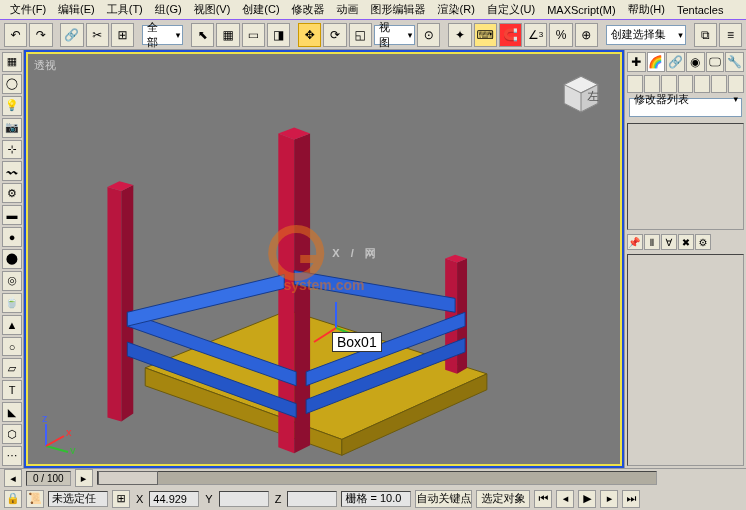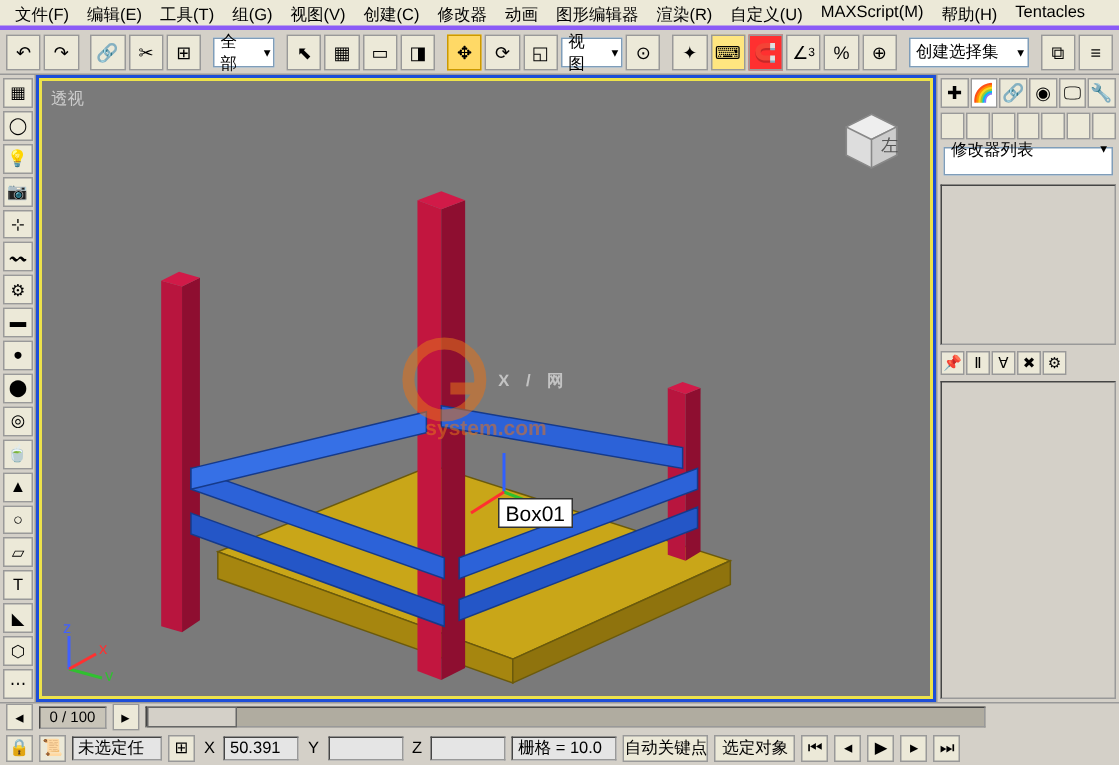--- a/index.html
+++ b/index.html
@@ -1,18 +1,18 @@
 <!DOCTYPE html>
 <html><head>
 <meta charset="utf-8">
 <style>
 * { margin: 0; padding: 0; box-sizing: border-box; font-family: "SimSun", "Microsoft YaHei", sans-serif; font-size: 11px; }
 body { background: #d4d0c8; width: 746px; height: 510px; overflow: hidden; position: relative; }
 
-.menubar { background: #ece9d8; height: 20px; display: flex; padding: 0 4px; border-bottom: 3px solid #8b5cf6; }
+.menubar { background: #ece9d8; height: 20px; display: flex; align-items: center; padding: 0 4px; border-bottom: 1px solid #8b5cf6; }
 .menubar span { padding: 2px 6px; cursor: default; }
 
 .toolbar-main { background: #d4d0c8; height: 30px; display: flex; align-items: center; padding: 2px 4px; border-bottom: 1px solid #999; gap: 2px; }
 .tbtn { width: 24px; height: 24px; border: 1px solid #999; background: #ece9d8; display: flex; align-items: center; justify-content: center; font-size: 12px; cursor: pointer; }
 .tbtn.active { background: #ffd966; border-color: #c90; }
 .tbtn.magnet { background: #ff3030; color: #fff; }
 .tbtn.yellow { background: #ffe680; }
 .tsep { width: 4px; height: 24px; }
 .combo { height: 20px; background: #fff; border: 1px solid #7f9db9; padding: 0 14px 0 4px; display: flex; align-items: center; position: relative; min-width: 40px; }
 .combo::after { content: "▾"; position: absolute; right: 2px; font-size: 9px; }
@@ -263,21 +263,21 @@
     <div class="time-track">
       <div class="time-slider"></div>
     </div>
   </div>
   <div class="status-row">
     <div class="sbtn">🔒</div>
     <div class="sbtn">📜</div>
     <div class="sfield" style="min-width:60px">未选定任</div>
     <div class="sbtn">⊞</div>
     <span class="slabel">X</span>
-    <div class="sfield">50.391</div>
+    <div class="sfield">44.929</div>
     <span class="slabel">Y</span>
     <div class="sfield"></div>
     <span class="slabel">Z</span>
     <div class="sfield"></div>
     <div class="sfield" style="min-width:70px">栅格 = 10.0</div>
     <div class="sbtn" style="width:auto;padding:0 0">自动关键点</div>
     <div class="sbtn" style="width:auto;padding:0 4px">选定对象</div>
     <div class="sbtn">⏮</div>
     <div class="sbtn">◂</div>
     <div class="sbtn">▶</div>

